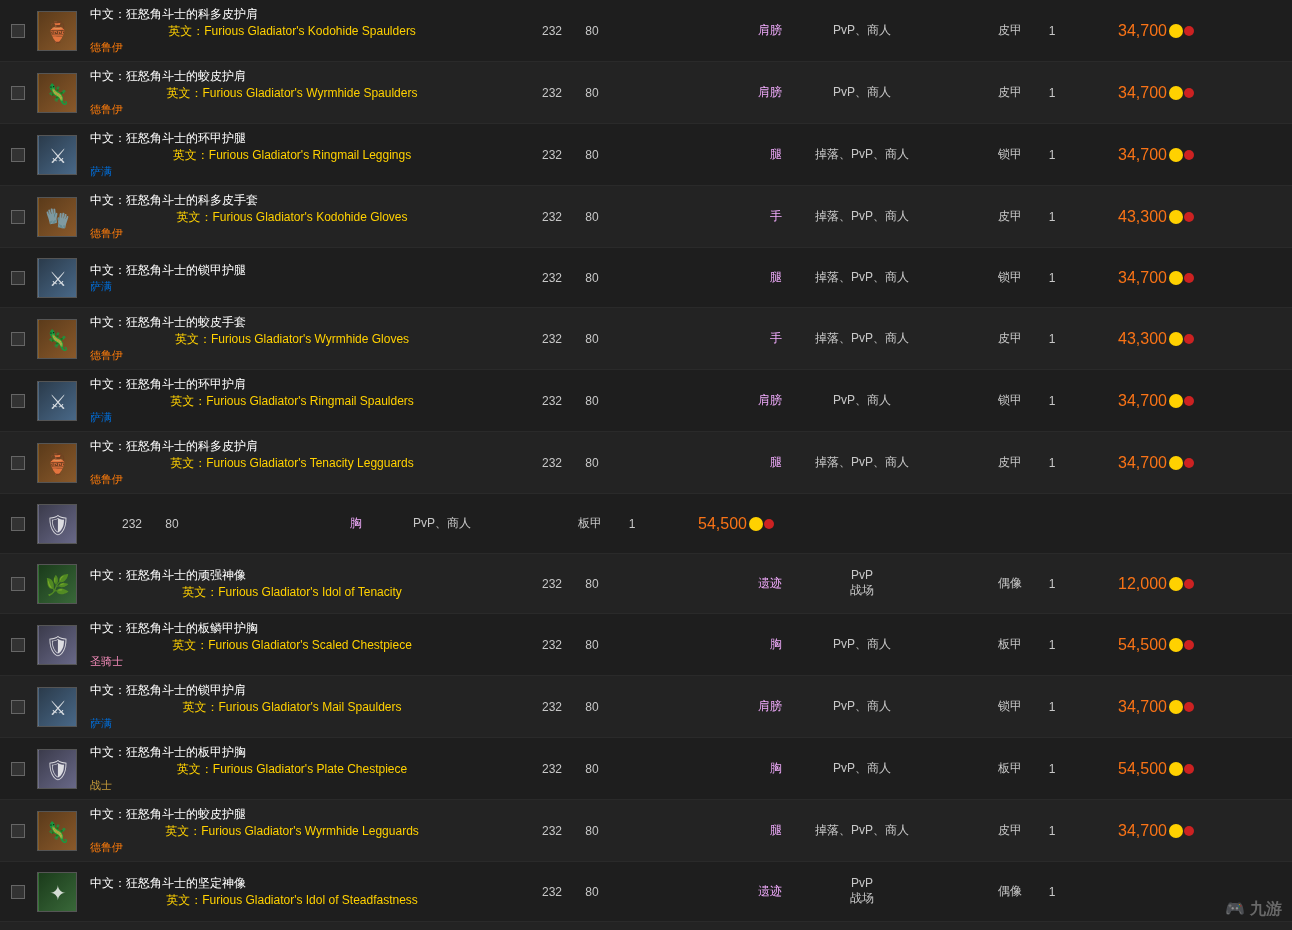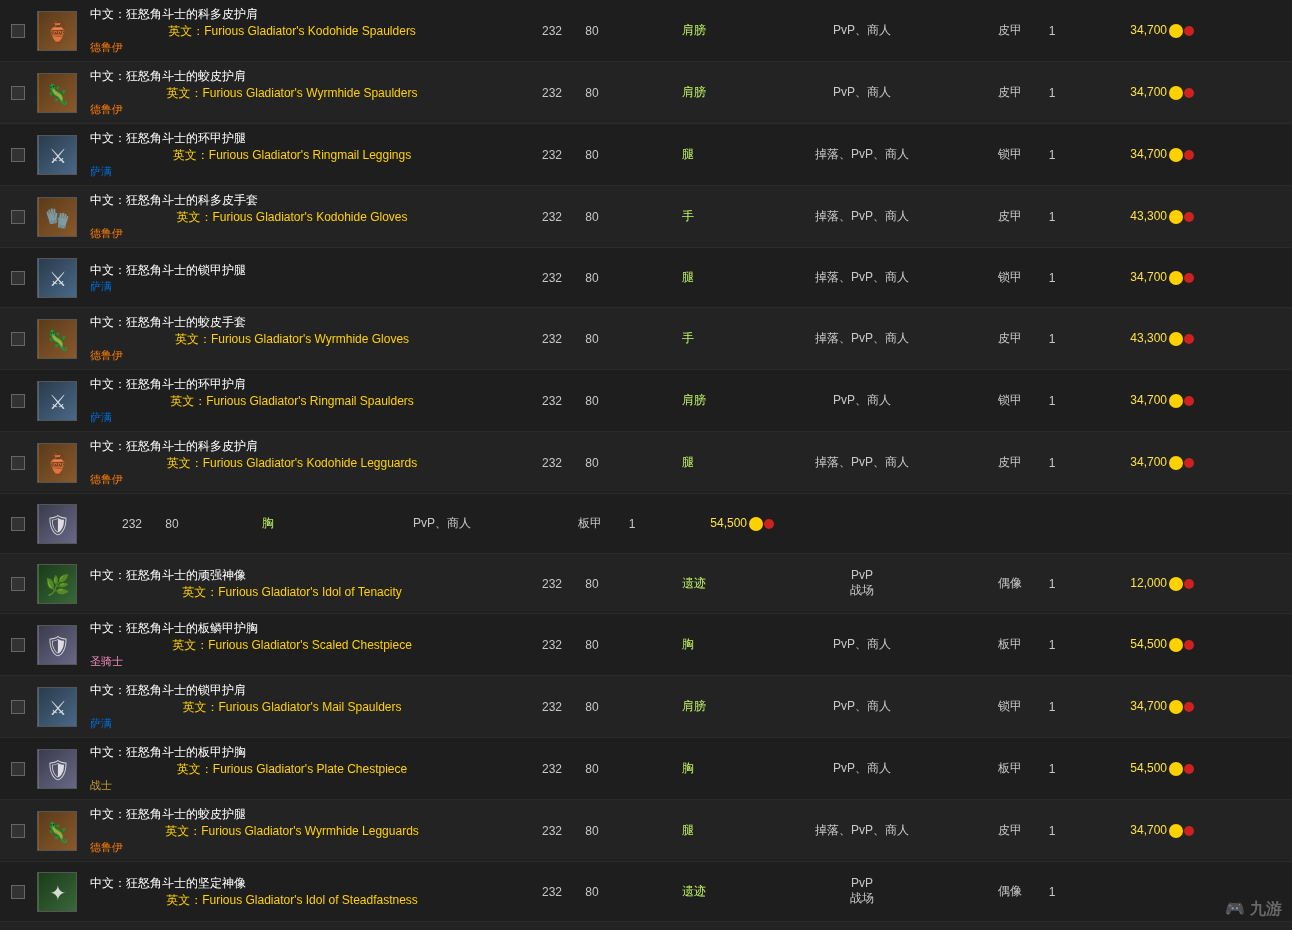--- a/index.html
+++ b/index.html
@@ -58,23 +58,23 @@
       text-align: center;
       flex-shrink: 0;
       color: #c8c8c8;
     }
     .col-blank {
       width: 60px;
       flex-shrink: 0;
     }
     .col-slot {
       width: 100px;
-      text-align: left;
-      flex-shrink: 0;
-      color: #bef264;
+      text-align: right;
+      flex-shrink: 0;
+      color: #f0abfc;
     }
     .col-source {
       width: 160px;
       text-align: center;
       flex-shrink: 0;
       color: #c8c8c8;
     }
     .col-type {
       width: 80px;
       text-align: right;
@@ -120,22 +120,22 @@
       font-size: 20px;
       background: #2a2a2a;
       overflow: hidden;
     }
     
     .icon-leather { background: linear-gradient(135deg, #5a3a1a 0%, #8b5a2b 50%, #5a3a1a 100%); }
     .icon-mail { background: linear-gradient(135deg, #2a3a4a 0%, #4a6a8a 50%, #2a3a4a 100%); }
     .icon-plate { background: linear-gradient(135deg, #3a3a4a 0%, #6a6a8a 50%, #3a3a4a 100%); }
     .icon-idol { background: linear-gradient(135deg, #1a3a1a 0%, #2a6a2a 50%, #1a3a1a 100%); }
     .price-gold {
-      color: #fde047;
-      font-size: 12px;
+      color: #f97316;
+      font-size: 16px;
     }
     .price-icon {
       display: inline-block;
       width: 14px;
       height: 14px;
       border-radius: 50%;
       background: #ffd100;
       vertical-align: middle;
       margin-left: 2px;
     }
@@ -420,21 +420,21 @@
       </linearGradient>
     </defs>
     <rect width="40" height="40" fill="url(#gleather)" rx="2"></rect>
     <rect width="40" height="40" fill="none" stroke="#a0722a" stroke-width="1" rx="2"></rect>
     <text x="20" y="28" text-anchor="middle" font-size="20" fill="rgba(255,255,255,0.8)">🏺</text>
   </svg>
       </div>
     </div>
     <div class="col-name">
       <div class="item-name-cn">中文：狂怒角斗士的科多皮护肩</div>
-      <div class="item-name-en">英文：Furious Gladiator's Kodohide Legguards</div>
+      <div class="item-name-en">英文：Furious Gladiator's Tenacity Legguards</div>
       <div class="item-class class-druid">德鲁伊</div>
     </div>
     <div class="col-ilvl">232</div>
     <div class="col-level">80</div>
     <div class="col-blank"></div>
     <div class="col-slot">腿</div>
     <div class="col-source">掉落、PvP、商人</div>
     <div class="col-type">皮甲</div>
     <div class="col-count">1</div>
     <div class="col-price"><span class="price-gold">34,700<span class="price-icon"></span><span class="price-icon-red"></span></span></div>

